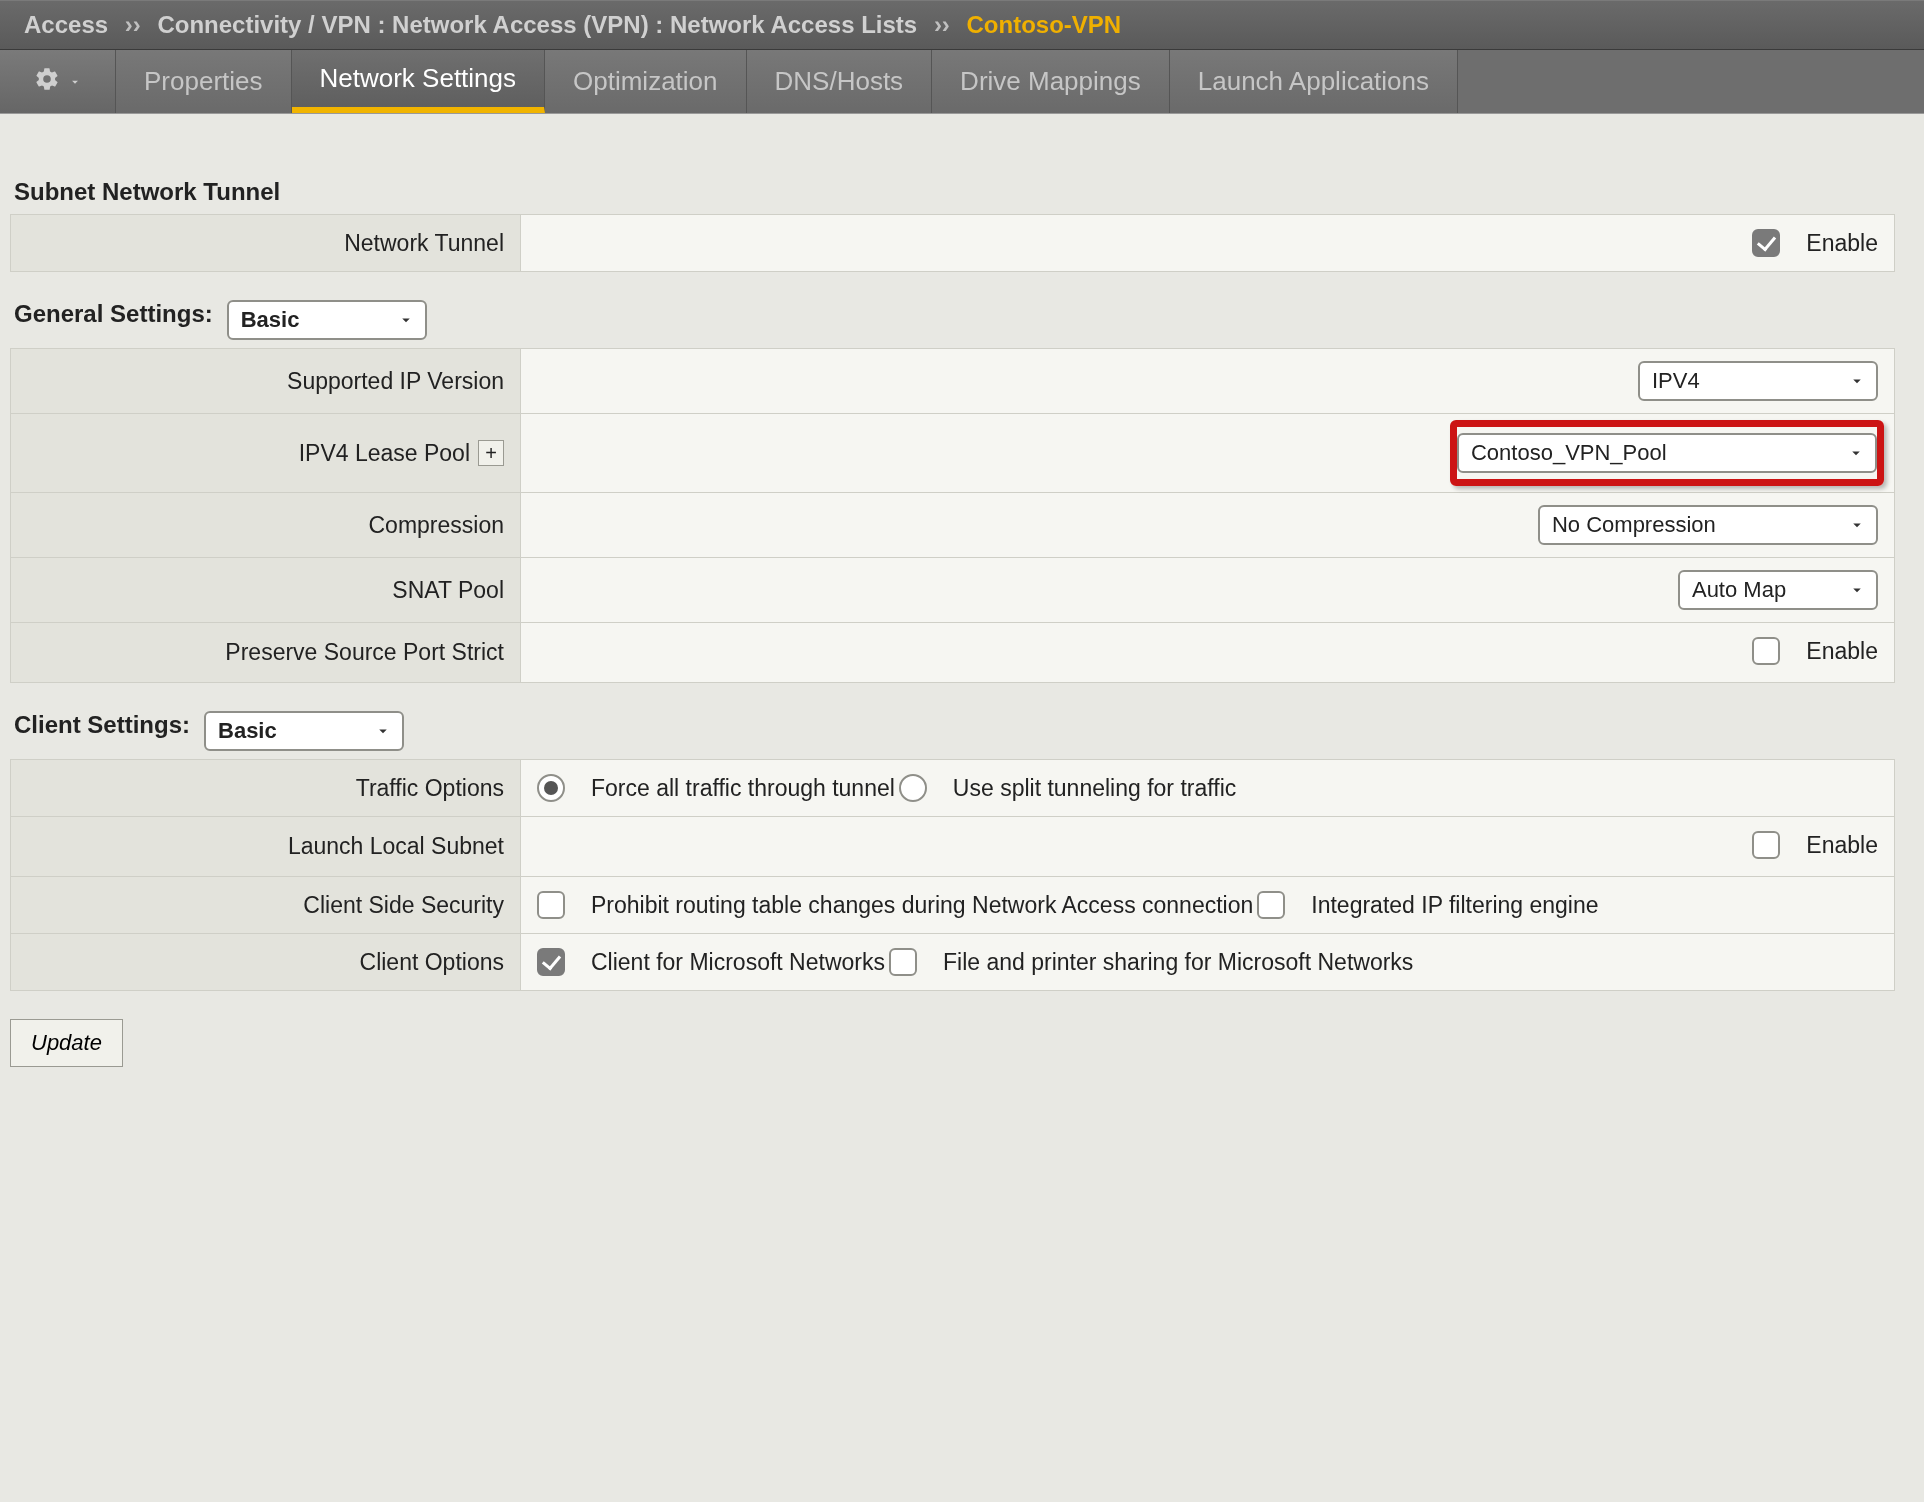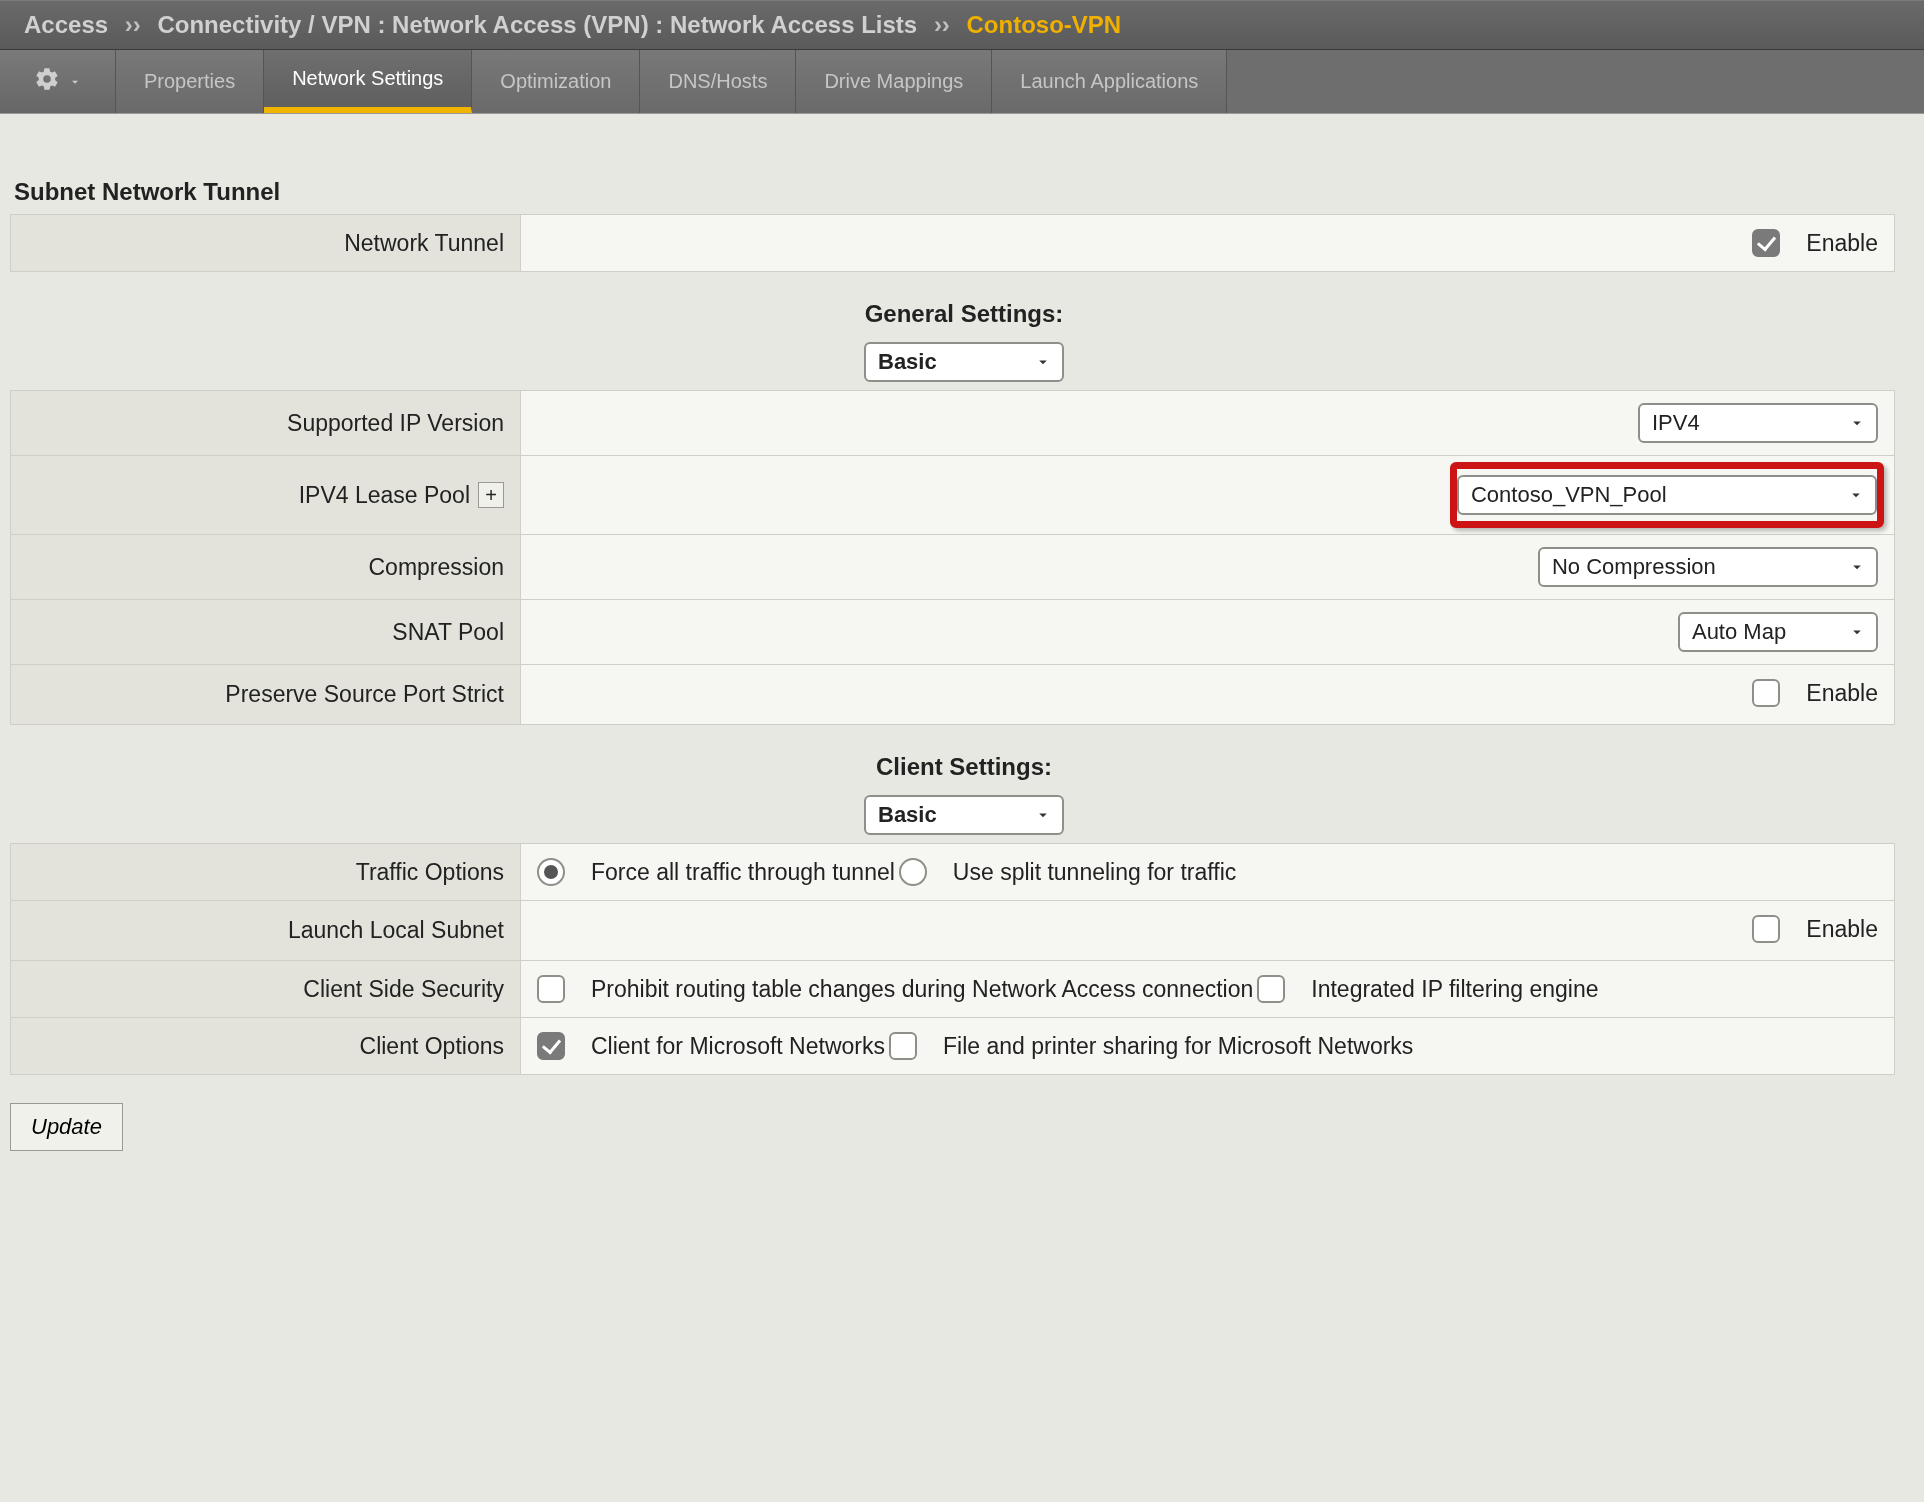--- a/index.html
+++ b/index.html
@@ -42,21 +42,21 @@
     gap: 8px;
     border-right: 1px solid #555;
     background: linear-gradient(#7a7a7a, #666);
   }
   .gear-cell svg { fill: #cfcfcf; }
   .tab {
     padding: 0 28px;
     display: flex;
     align-items: center;
     color: #c6c6c6;
-    font-size: 20px;
+    font-size: 26px;
     border-right: 1px solid #555;
     background: linear-gradient(#787878, #6a6a6a);
     cursor: pointer;
     white-space: nowrap;
     justify-content: flex-end;
   }
   .tab.active {
     color: #fff;
     font-weight: 400;
     background: linear-gradient(#6f6f6f, #5f5f5f);
@@ -65,23 +65,22 @@
 
   
   .page { padding: 36px 10px 40px 10px; }
   .section-title {
     font-weight: bold;
     font-size: 24px;
     margin: 28px 0 8px 4px;
   }
   .section-title.with-select {
     display: flex;
-    align-items: center;
+    align-items: flex-start;
     gap: 14px;
-    flex-direction: column;
   }
 
   
   table.prop {
     width: 99%;
     border-collapse: collapse;
     border: 1px solid #bdbdb5;
     background: #f6f6f2;
     text-align: right;
   }

